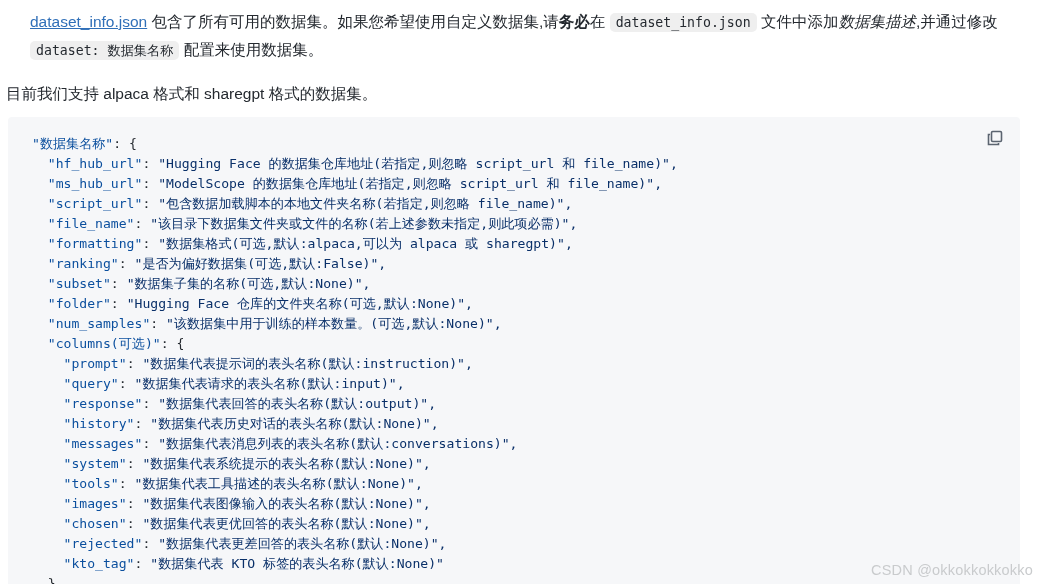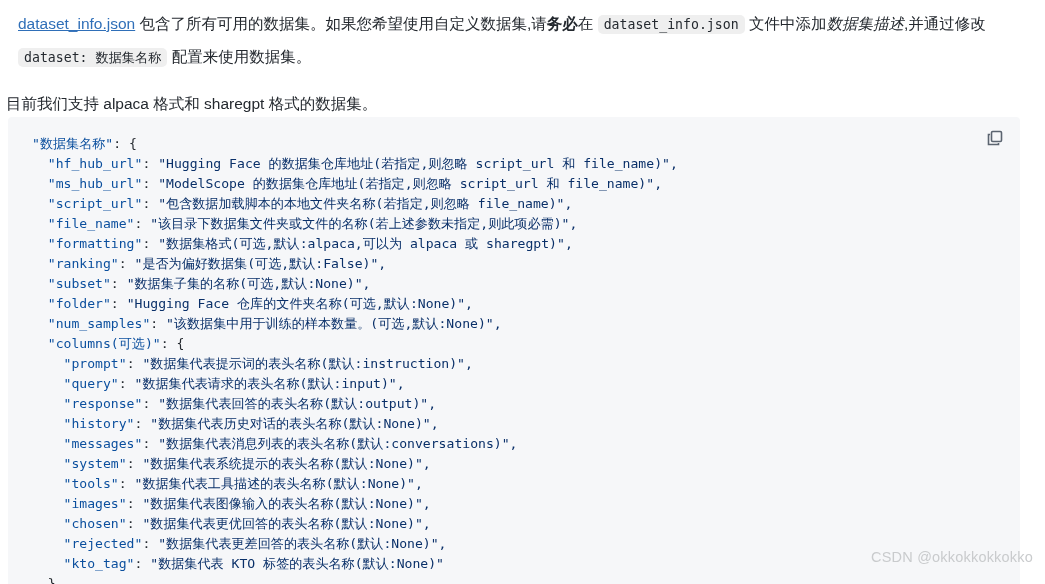--- a/index.html
+++ b/index.html
@@ -11,23 +11,23 @@
     width: 1045px;
     height: 584px;
     overflow: hidden;
     font-family: "Liberation Sans", "DejaVu Sans", sans-serif;
     color: #1f2328;
     position: relative;
   }
 
   
   .prose {
-    padding: 8px 18px 0 18px;
+    padding: 8px 18px 0 30px;
     font-size: 15.5px;
-    line-height: 32px;
+    line-height: 27px;
     color: #24292f;
   }
   .prose p {
     margin: 0 0 6px 0;
   }
   .doc-link {
     color: #2f6fb8;
     text-decoration: underline;
     cursor: pointer;
   }
@@ -82,21 +82,21 @@
   }
   
   .k  { color: #0b4f9e; }      
   .s  { color: #0a3069; }      
   .p  { color: #24292f; }      
 
   
   .watermark {
     position: absolute;
     right: 12px;
-    bottom: 19px;
+    bottom: 6px;
     font-size: 14.5px;
     color: #c9cbcd;
     letter-spacing: .2px;
     font-family: "Liberation Sans", "DejaVu Sans", sans-serif;
     user-select: none;
     z-index: 9;
   }
 </style>
 </head>
 <body>

